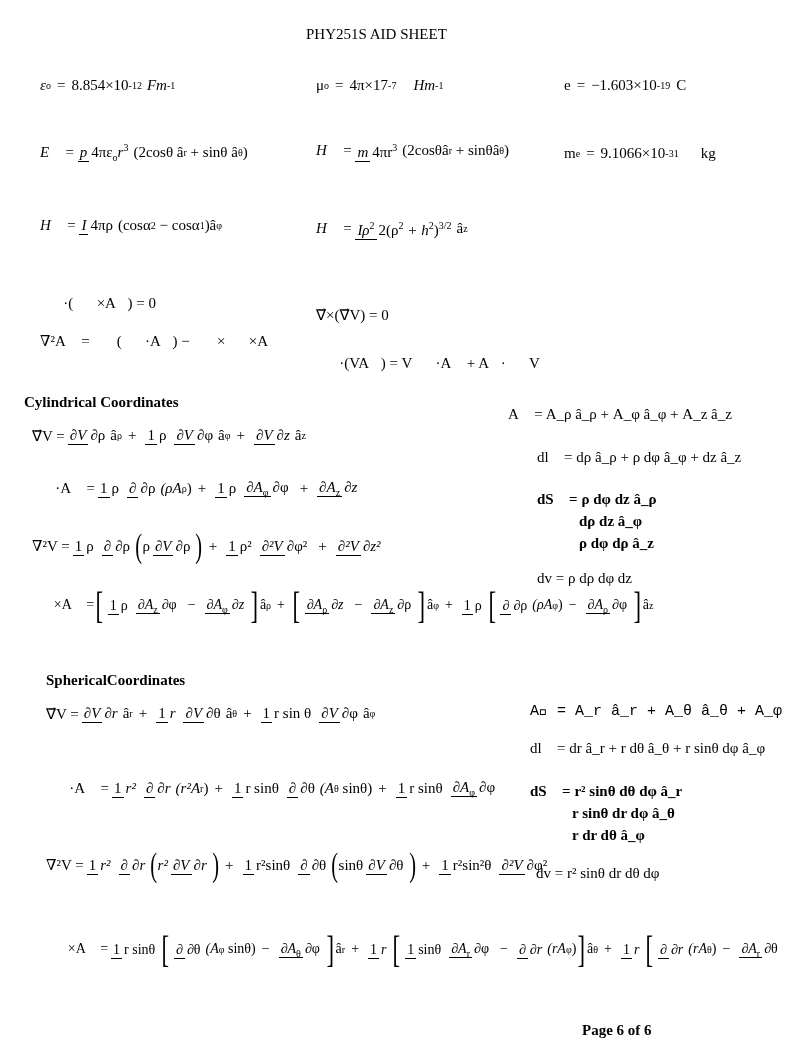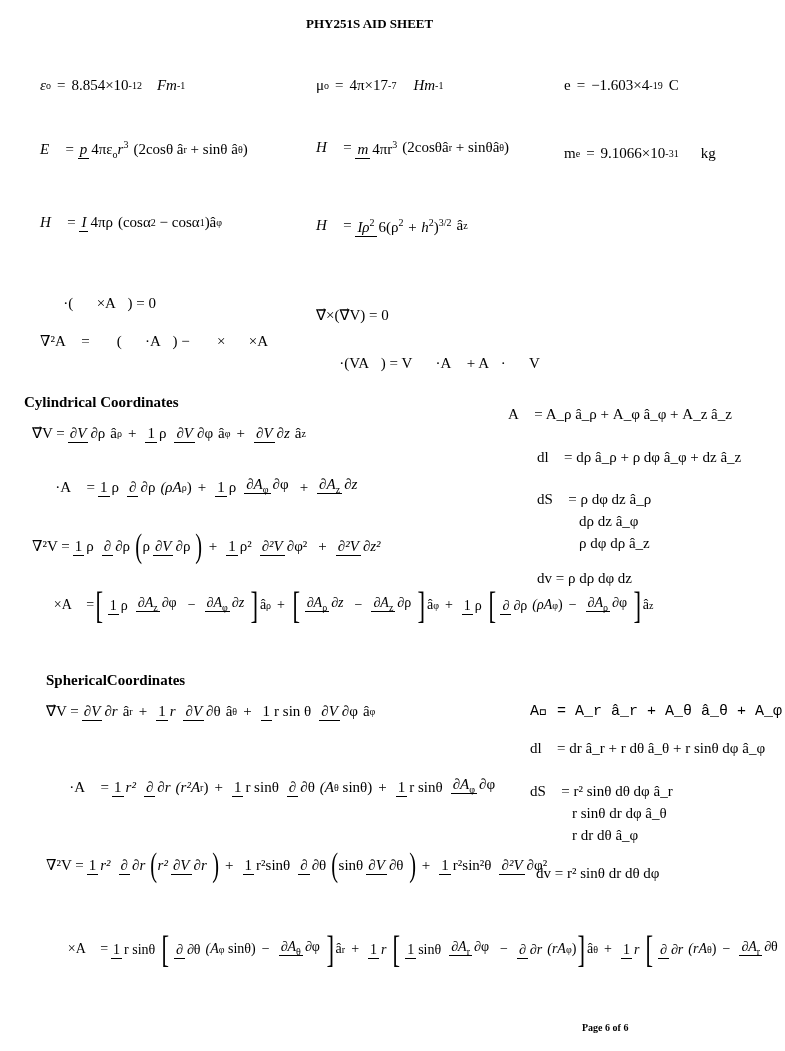--- a/index.html
+++ b/index.html
@@ -1,61 +1,61 @@
 <!DOCTYPE html>
 <html><head>
 <meta charset="utf-8">
 <style>
   html, body { margin:0; padding:0; background:#ffffff; }
   body { width:785px; height:1051px; position:relative; overflow:hidden;
          font-family:"Liberation Serif", "DejaVu Serif", serif; color:#000; font-size:15px; }
   .abs { position:absolute; white-space:nowrap; }
-  .title { font-weight:bold; font-size:13px; }
+  .title { font-weight:normal; font-size:15px;margin-top:10px; }
   .heading { font-weight:bold; font-size:15px; }
   .eq { display:flex; align-items:center; white-space:nowrap; font-size:15px; }
   .eq > span { display:inline-block; }
   .frac { display:inline-flex; flex-direction:column; align-items:center; vertical-align:middle; margin:0 3px; }
   .frac .num { padding:0 2px 1px 2px; border-bottom:1px solid #000; line-height:17px; text-align:center; }
-  .frac .den { padding:1px 2px 0 2px; line-height:17px; text-align:right; }
+  .frac .den { padding:1px 2px 0 2px; line-height:23px; text-align:right; }
   .i { font-style:italic; }
   sub, sup { font-size:10px; }
   .op { margin:0 6px; }
   .brk { font-size:38px; line-height:38px; font-weight:100; transform:scaleX(0.6); display:inline-block; margin:0 -1px; }
   .par { font-size:34px; line-height:34px; transform:scaleX(0.6); display:inline-block; margin:0 -2px; }
   .stack { display:flex; flex-direction:column; }
-  .stack > div { line-height:22px; }
-  .footer { font-weight:bold; font-size:10px; }
+  .stack > div { line-height:22px;font-weight:bold; }
+  .footer { font-weight:bold; font-size:15px; }
 </style>
 </head>
 <body>
 
 <div class="abs title" style="left:306px; top:16px;">PHY251S AID SHEET</div>
 
 <div class="abs eq" style="left:40px; top:77px;">
   <span class="i">ε</span>
     <sub>o</sub>
   <span class="op">=</span>
   <span>8.854×10</span>
     <sup>-12</sup>
-  <span class="i" style="margin-left:15px">Fm</span>
+  <span class="i" style="margin-left:5px">Fm</span>
     <sup>-1</sup>
 </div>
 <div class="abs eq" style="left:316px; top:77px;">
   <span>μ</span>
     <sub>o</sub>
   <span class="op">=</span>
   <span>4π×17</span>
     <sup>-7</sup>
   <span class="i" style="margin-left:17px">Hm</span>
     <sup>-1</sup>
 </div>
 <div class="abs eq" style="left:564px; top:77px;">
   <span>e</span>
   <span class="op">=</span>
-  <span>−1.603×4</span>
+  <span>−1.603×10</span>
     <sup>-19</sup>
   <span style="margin-left:6px">C</span>
 </div>
 
 <div class="abs eq" style="left:40px; top:136px;">
   <span class="i">E⃗ =</span>
   <span class="frac"><span class="num i">p</span><span class="den"><span>4πε</span><sub>o</sub><span class="i">r</span><sup>3</sup></span></span>
   <span>(2cosθ â</span>
     <sub>r</sub>
   <span style="white-space:pre"> + sinθ â</span>
@@ -88,21 +88,21 @@
   <span>(cosα</span>
     <sub>2</sub>
   <span style="white-space:pre"> − cosα</span>
     <sub>1</sub>
   <span>)â</span>
     <sub>φ</sub>
 </div>
 
 <div class="abs eq" style="left:316px; top:214px;">
   <span class="i">H⃗ =</span>
-  <span class="frac"><span class="num"><span class="i">Iρ</span><sup>2</sup></span><span class="den"><span>6(ρ</span><sup>2</sup><span class="i" style="white-space:pre"> + h</span><sup>2</sup><span>)</span><sup>3/2</sup></span></span>
+  <span class="frac"><span class="num"><span class="i">Iρ</span><sup>2</sup></span><span class="den"><span>2(ρ</span><sup>2</sup><span class="i" style="white-space:pre"> + h</span><sup>2</sup><span>)</span><sup>3/2</sup></span></span>
   <span>â</span>
     <sub>z</sub>
 </div>
 
 <div class="abs eq" style="left:40px; top:295px;">∇⃗·(∇⃗×A⃗) = 0</div>
 <div class="abs eq" style="left:316px; top:306px;">∇⃗×(∇⃗V) = 0</div>
 <div class="abs eq" style="left:40px; top:332px;">∇²A⃗ = ∇⃗(∇⃗·A⃗) − ∇⃗×∇⃗×A⃗</div>
 <div class="abs eq" style="left:316px; top:355px;">∇⃗·(VA⃗) = V∇⃗·A⃗ + A⃗·∇⃗V</div>
 
 <div class="abs heading" style="left:24px; top:394px;">Cylindrical Coordinates</div>

